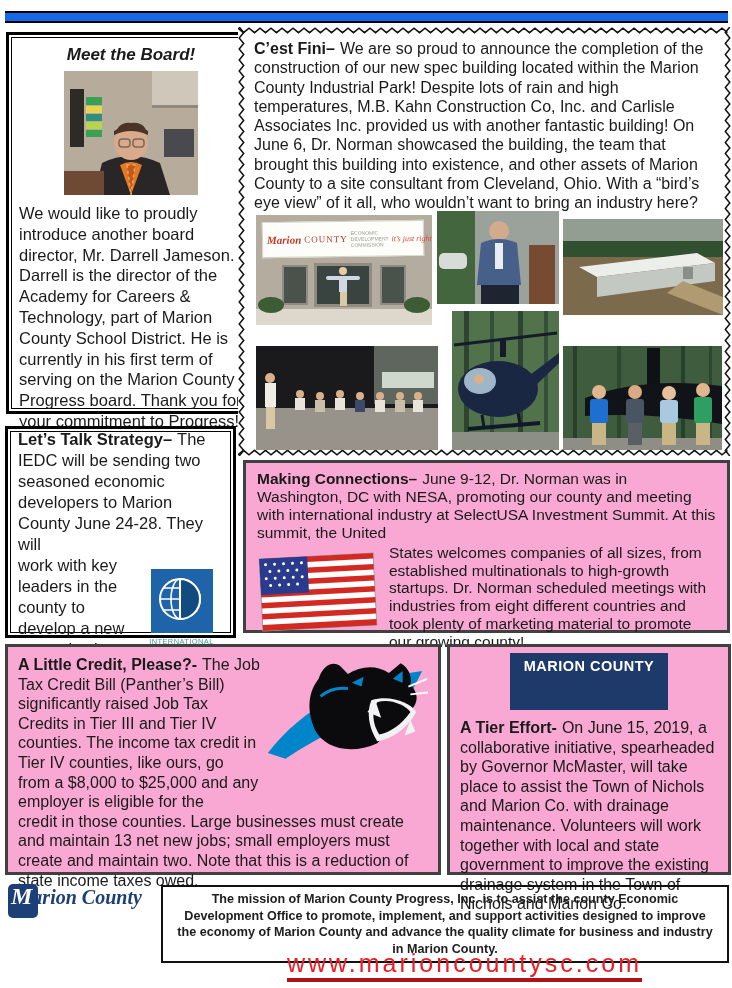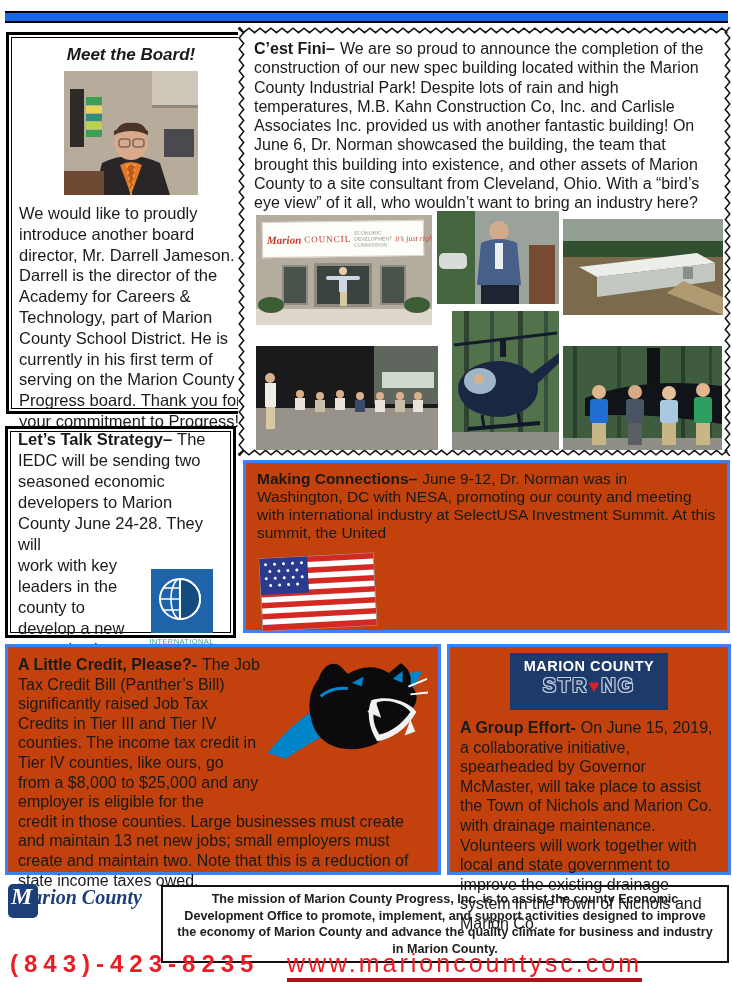--- a/index.html
+++ b/index.html
@@ -9,21 +9,21 @@
   }
   *{box-sizing:border-box;margin:0;padding:0;}
   html,body{background:#fff;}
   body{font-family:"Liberation Sans",sans-serif;color:var(--ink);}
   .page{position:relative;width:732px;height:988px;background:#fff;overflow:hidden;}
 
   .top-bar{position:absolute;left:5px;top:11px;width:723px;height:12px;background:var(--bar-blue);border-top:2px solid #000;border-bottom:2px solid #000;}
 
   
   .frame3{border:3px solid #000;box-shadow:inset 0 0 0 2px #fff, inset 0 0 0 3px #000;background:#fff;}
-  .thick{border:3px solid #3b82f6;background:#c2410c;}
+  .thick{border:3px solid #404040;background:#f9a8d4;}
 
   .sec{position:absolute;}
   .sec p{font-size:16px;line-height:20.5px;}
   .t{font-weight:700;margin-right:5px;}
 
   
   #meet{left:6px;top:32px;width:250px;height:382px;padding:10px 10px 6px;}
   #meet h2{font-size:17px;font-style:italic;text-align:center;font-weight:700;margin-bottom:6px;}
   .board-photo{width:134px;height:124px;margin:0 auto 8px;display:block;}
   #meet p{font-size:16.5px;line-height:20.8px;}
@@ -138,21 +138,21 @@
         <polyline points="0,427.8 5.5,423.3 11,427.8 16.5,423.3 22,427.8 27.5,423.3 33,427.8 38.5,423.3 44,427.8 49.5,423.3 55,427.8 60.5,423.3 66,427.8 71.5,423.3 77,427.8 82.5,423.3 88,427.8 93.5,423.3 99,427.8 104.5,423.3 110,427.8 115.5,423.3 121,427.8 126.5,423.3 132,427.8 137.5,423.3 143,427.8 148.5,423.3 154,427.8 159.5,423.3 165,427.8 170.5,423.3 176,427.8 181.5,423.3 187,427.8 192.5,423.3 198,427.8 203.5,423.3 209,427.8 214.5,423.3 220,427.8 225.5,423.3 231,427.8 236.5,423.3 242,427.8 247.5,423.3 253,427.8 258.5,423.3 264,427.8 269.5,423.3 275,427.8 280.5,423.3 286,427.8 291.5,423.3 297,427.8 302.5,423.3 308,427.8 313.5,423.3 319,427.8 324.5,423.3 330,427.8 335.5,423.3 341,427.8 346.5,423.3 352,427.8 357.5,423.3 363,427.8 368.5,423.3 374,427.8 379.5,423.3 385,427.8 390.5,423.3 396,427.8 401.5,423.3 407,427.8 412.5,423.3 418,427.8 423.5,423.3 429,427.8 434.5,423.3 440,427.8 445.5,423.3 451,427.8 456.5,423.3 462,427.8 467.5,423.3 473,427.8 478.5,423.3 484,427.8 489.5,423.3" fill="none" stroke="#111" stroke-width="1.5"></polyline>
         <polyline points="1.2,0 5.7,5.5 1.2,11 5.7,16.5 1.2,22 5.7,27.5 1.2,33 5.7,38.5 1.2,44 5.7,49.5 1.2,55 5.7,60.5 1.2,66 5.7,71.5 1.2,77 5.7,82.5 1.2,88 5.7,93.5 1.2,99 5.7,104.5 1.2,110 5.7,115.5 1.2,121 5.7,126.5 1.2,132 5.7,137.5 1.2,143 5.7,148.5 1.2,154 5.7,159.5 1.2,165 5.7,170.5 1.2,176 5.7,181.5 1.2,187 5.7,192.5 1.2,198 5.7,203.5 1.2,209 5.7,214.5 1.2,220 5.7,225.5 1.2,231 5.7,236.5 1.2,242 5.7,247.5 1.2,253 5.7,258.5 1.2,264 5.7,269.5 1.2,275 5.7,280.5 1.2,286 5.7,291.5 1.2,297 5.7,302.5 1.2,308 5.7,313.5 1.2,319 5.7,324.5 1.2,330 5.7,335.5 1.2,341 5.7,346.5 1.2,352 5.7,357.5 1.2,363 5.7,368.5 1.2,374 5.7,379.5 1.2,385 5.7,390.5 1.2,396 5.7,401.5 1.2,407 5.7,412.5 1.2,418 5.7,423.5 1.2,429" fill="none" stroke="#111" stroke-width="1.5"></polyline>
         <polyline points="491.8,0 487.3,5.5 491.8,11 487.3,16.5 491.8,22 487.3,27.5 491.8,33 487.3,38.5 491.8,44 487.3,49.5 491.8,55 487.3,60.5 491.8,66 487.3,71.5 491.8,77 487.3,82.5 491.8,88 487.3,93.5 491.8,99 487.3,104.5 491.8,110 487.3,115.5 491.8,121 487.3,126.5 491.8,132 487.3,137.5 491.8,143 487.3,148.5 491.8,154 487.3,159.5 491.8,165 487.3,170.5 491.8,176 487.3,181.5 491.8,187 487.3,192.5 491.8,198 487.3,203.5 491.8,209 487.3,214.5 491.8,220 487.3,225.5 491.8,231 487.3,236.5 491.8,242 487.3,247.5 491.8,253 487.3,258.5 491.8,264 487.3,269.5 491.8,275 487.3,280.5 491.8,286 487.3,291.5 491.8,297 487.3,302.5 491.8,308 487.3,313.5 491.8,319 487.3,324.5 491.8,330 487.3,335.5 491.8,341 487.3,346.5 491.8,352 487.3,357.5 491.8,363 487.3,368.5 491.8,374 487.3,379.5 491.8,385 487.3,390.5 491.8,396 487.3,401.5 491.8,407 487.3,412.5 491.8,418 487.3,423.5 491.8,429" fill="none" stroke="#111" stroke-width="1.5"></polyline>
       </svg>
     <div class="inner">
       <p><span class="t">C’est Fini–</span><span>We are so proud to announce the completion of the construction of our new spec building located within the Marion County Industrial Park! Despite lots of rain and high temperatures, M.B. Kahn Construction Co, Inc. and Carlisle Associates Inc. provided us with another fantastic building! On June 6, Dr. Norman showcased the building, the team that brought this building into existence, and other assets of Marion County to a site consultant from Cleveland, Ohio. With a “bird’s eye view” of it all, who wouldn’t want to bring an industry here?</span></p>
 
       <div class="photo" id="ph-banner">
         <div class="banner-strip">
           <span class="b-script">Marion</span>
-          <span class="b-county">COUNCIL</span>
+          <span class="b-county">COUNTY</span>
           <span class="b-edc">ECONOMIC DEVELOPMENT COMMISSION</span>
           <span class="b-tag">it’s just right!</span>
         </div>
         <div class="door"></div>
         <div class="win" style="left:26px;"></div>
         <div class="win" style="right:26px;"></div>
         <div class="person">
           <div class="head"></div>
             <div class="arms"></div>
             <div class="body"></div>
@@ -317,20 +317,21 @@
                 <circle cx="37" cy="28" r="1.5"></circle>
                 <circle cx="46" cy="28" r="1.5"></circle>
               <circle cx="14" cy="35" r="1.5"></circle>
                 <circle cx="23" cy="35" r="1.5"></circle>
                 <circle cx="32" cy="35" r="1.5"></circle>
                 <circle cx="41" cy="35" r="1.5"></circle>
             </g>
           </g>
         </svg>
       </div>
+      <p>States welcomes companies of all sizes, from established multinationals to high-growth startups. Dr. Norman scheduled meetings with industries from eight different countries and took plenty of marketing material to promote our growing county!</p>
     </div>
   </section>
 
   <section class="sec thick" id="credit">
     <div class="lc-row">
       <p><span class="t">A Little Credit, Please?-</span><span>The Job Tax Credit Bill (Panther’s Bill) significantly raised Job Tax Credits in Tier III and Tier IV counties. The income tax credit in Tier IV counties, like ours, go from a $8,000 to $25,000 and any employer is eligible for the</span></p>
       <div class="panther">
         <svg viewBox="0 0 170 110">
           <path d="M6,98 C42,52 92,24 164,14 L150,42 C104,58 60,80 24,104 Z" fill="#0085ca"></path>
           <path d="M58,22 C62,9 72,3 80,9 L88,17 C102,8 118,8 130,16 L142,6 C150,10 154,20 152,28 C162,38 160,50 148,57 L118,88 C92,100 64,94 54,74 C45,52 48,35 58,22 Z" fill="#0b0b0d"></path>
@@ -345,30 +346,28 @@
           <path d="M60,40 Q72,30 88,32" fill="none" stroke="#0085ca" stroke-width="3"></path>
         </svg>
       </div>
     </div>
     <p>credit in those counties. Large businesses must create and maintain 13 net new jobs; small employers must create and maintain two. Note that this is a reduction of state income taxes owed.</p>
   </section>
 
   <section class="sec thick" id="group">
     <div class="mcs">
       <div class="mcs-l1">MARION COUNTY</div>
-      <div class="mcs-l2"><span>STR</span><span class="mcs-heart">♥</span><span>NG</span></div>
-    </div>
-    <p><span class="t">A Group Effort-</span><span>On June 15, 2019, a collaborative initiative, spearheaded by Governor McMaster, will take place to assist the Town of Nichols and Marion Co. with drainage maintenance. Volunteers will work together with local and state government to improve the existing drainage system in the Town of Nichols and Marion Co.</span></p>
+    </div>
+    <p><span class="t">A Tier Effort-</span><span>On June 15, 2019, a collaborative initiative, spearheaded by Governor McMaster, will take place to assist the Town of Nichols and Marion Co. with drainage maintenance. Volunteers will work together with local and state government to improve the existing drainage system in the Town of Nichols and Marion Co.</span></p>
   </section>
 
   <div class="mcp-logo">
     <div class="mcp-mark"></div>
     <div class="mcp-n1"><span class="mwhite">M</span><span>arion County</span></div>
   </div>
 
   <div class="mission">
     <p>The mission of Marion County Progress, Inc. is to assist the county Economic Development Office to promote, implement, and support activities designed to improve the economy of Marion County and advance the quality climate for business and industry in Marion County.</p>
   </div>
 
-  <div class="phone">(843)-423-8235</div>
   <a class="site" href="#">www.marioncountysc.com</a>
 
 </div>
 
 </body></html>

